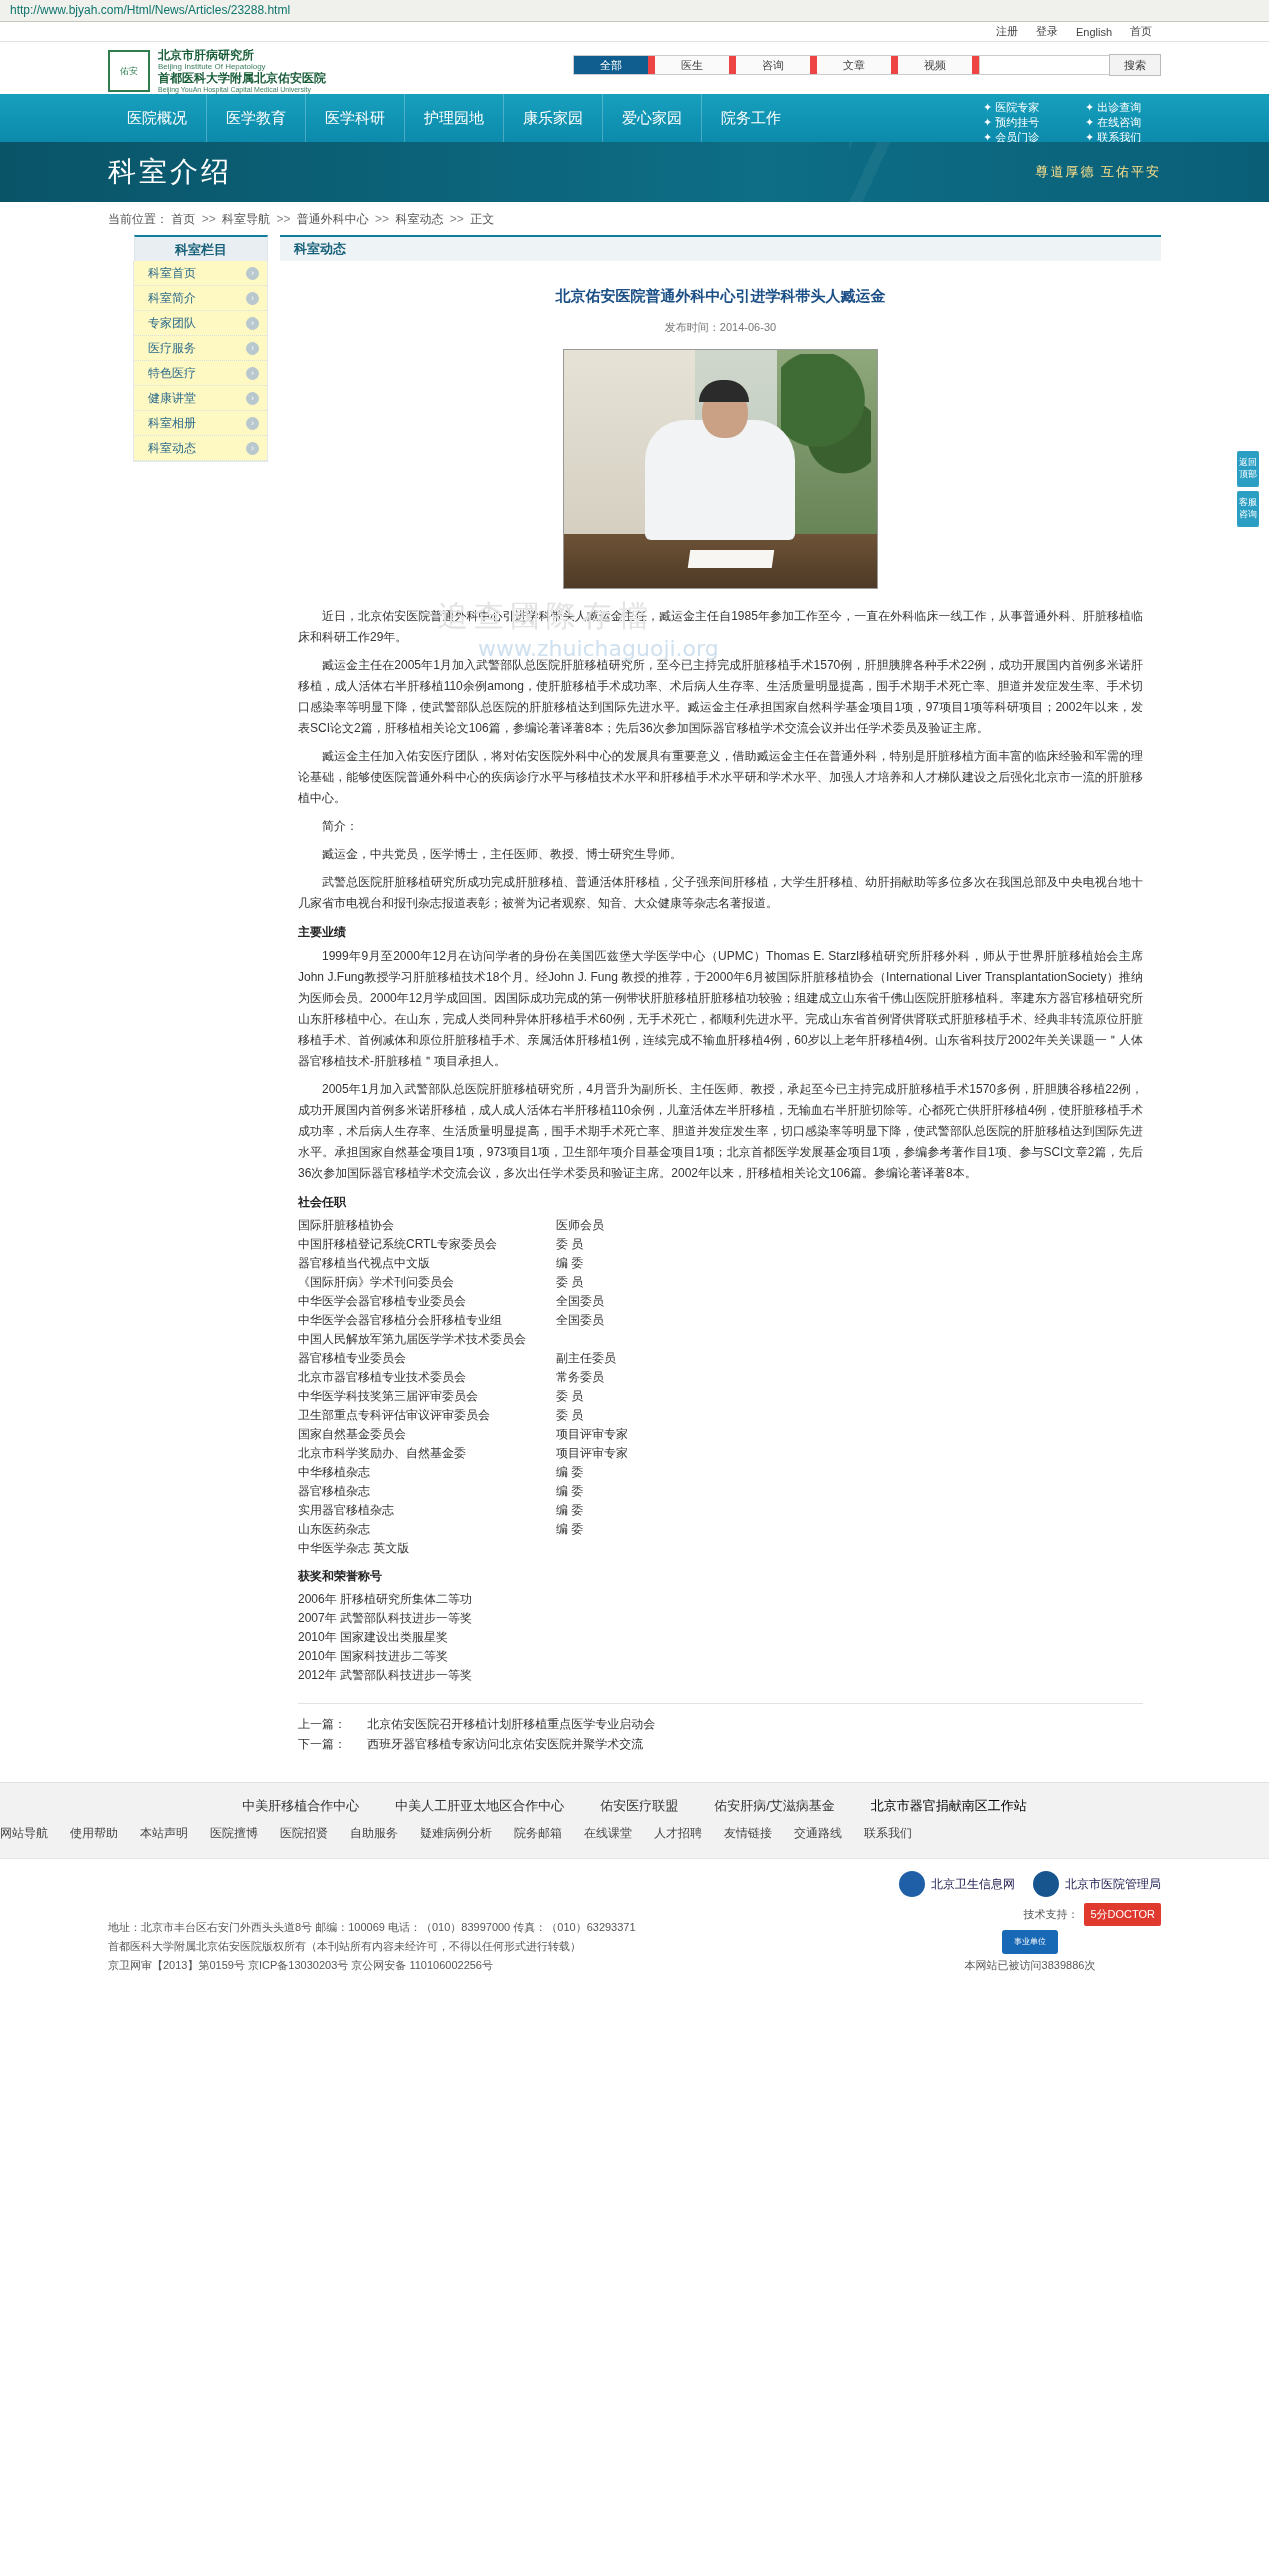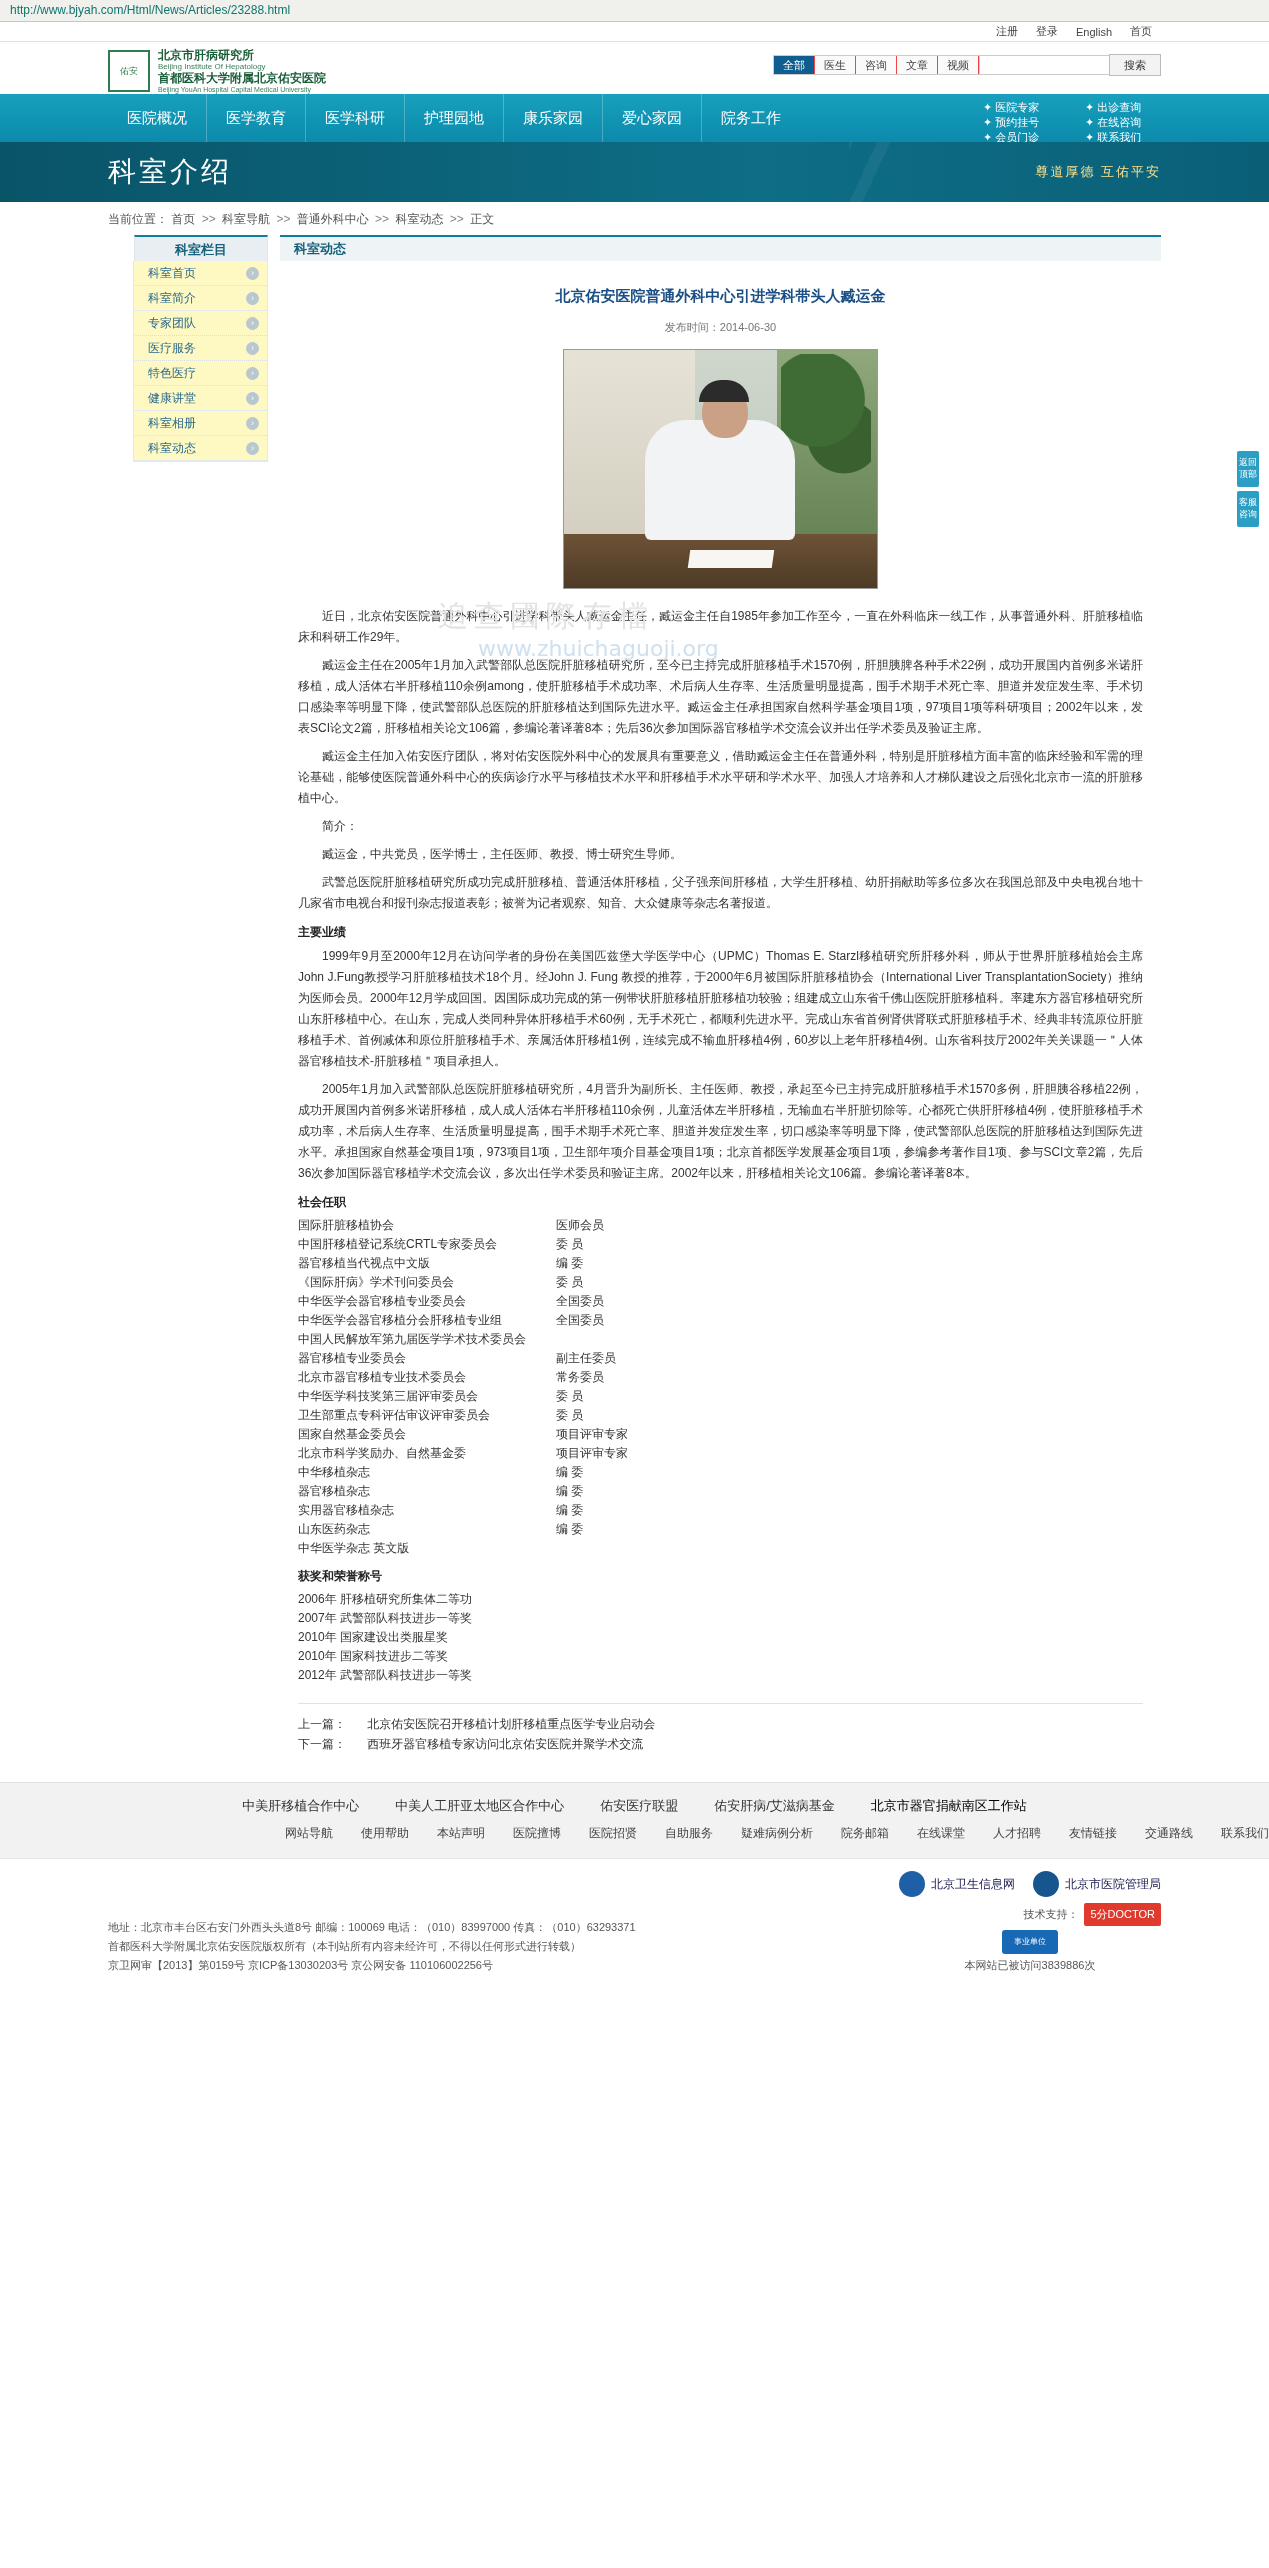--- a/index.html
+++ b/index.html
@@ -67,25 +67,25 @@
   }
   .seg {
     display:flex;
     align-items:center;
     height:20px;
     border:1px solid #ccc;
     border-right:none;
     background:#fafafa;
   }
   .seg span {
-    padding:0 9px;
+    padding:0 26px;
     font-size:11px;
     line-height:18px;
     color:#444;
-    border-right:1px solid #ef4444;
+    border-right:7px solid #ef4444;
   }
   .seg span.active { background:#0f5e8f; color:#fff; }
   .search-input {
     height:20px;
     width:130px;
     border:1px solid #ccc;
     border-right:none;
     font-size:11px;
     padding:0 4px;
   }
@@ -257,21 +257,21 @@
   
   .floatbtns { position:absolute; right:10px; top:216px; width:22px; }
   .fbtn {
     width:22px;height:36px;background:#2b9ec4;color:#fff;
     font-size:9px;line-height:12px;text-align:center;
     padding-top:5px;margin-bottom:4px;border-radius:2px;
   }
   
   .footlinks-wrap { background:#f2f2f2; border-top:1px solid #e0e0e0; margin-top:10px; padding:14px 0 10px 0;}
   .partners { display:flex; justify-content:center; gap:36px; font-size:13px; color:#333; margin-bottom:10px;}
-  .footnav { display:flex; justify-content:flex-end; gap:28px; font-size:12px; color:#444; padding-bottom:6px;}
+  .footnav { display:flex; justify-content:flex-start; gap:22px; font-size:12px; color:#444; padding-bottom:6px;}
   .footnav a { color:#444; text-decoration:none; }
   .footer {
     background:#fff;
     padding:12px 108px 20px 108px;
     font-size:11px;
     color:#555;
     line-height:19px;
     display:flex;
     justify-content:space-between;
     border-top:1px solid #e5e5e5;

